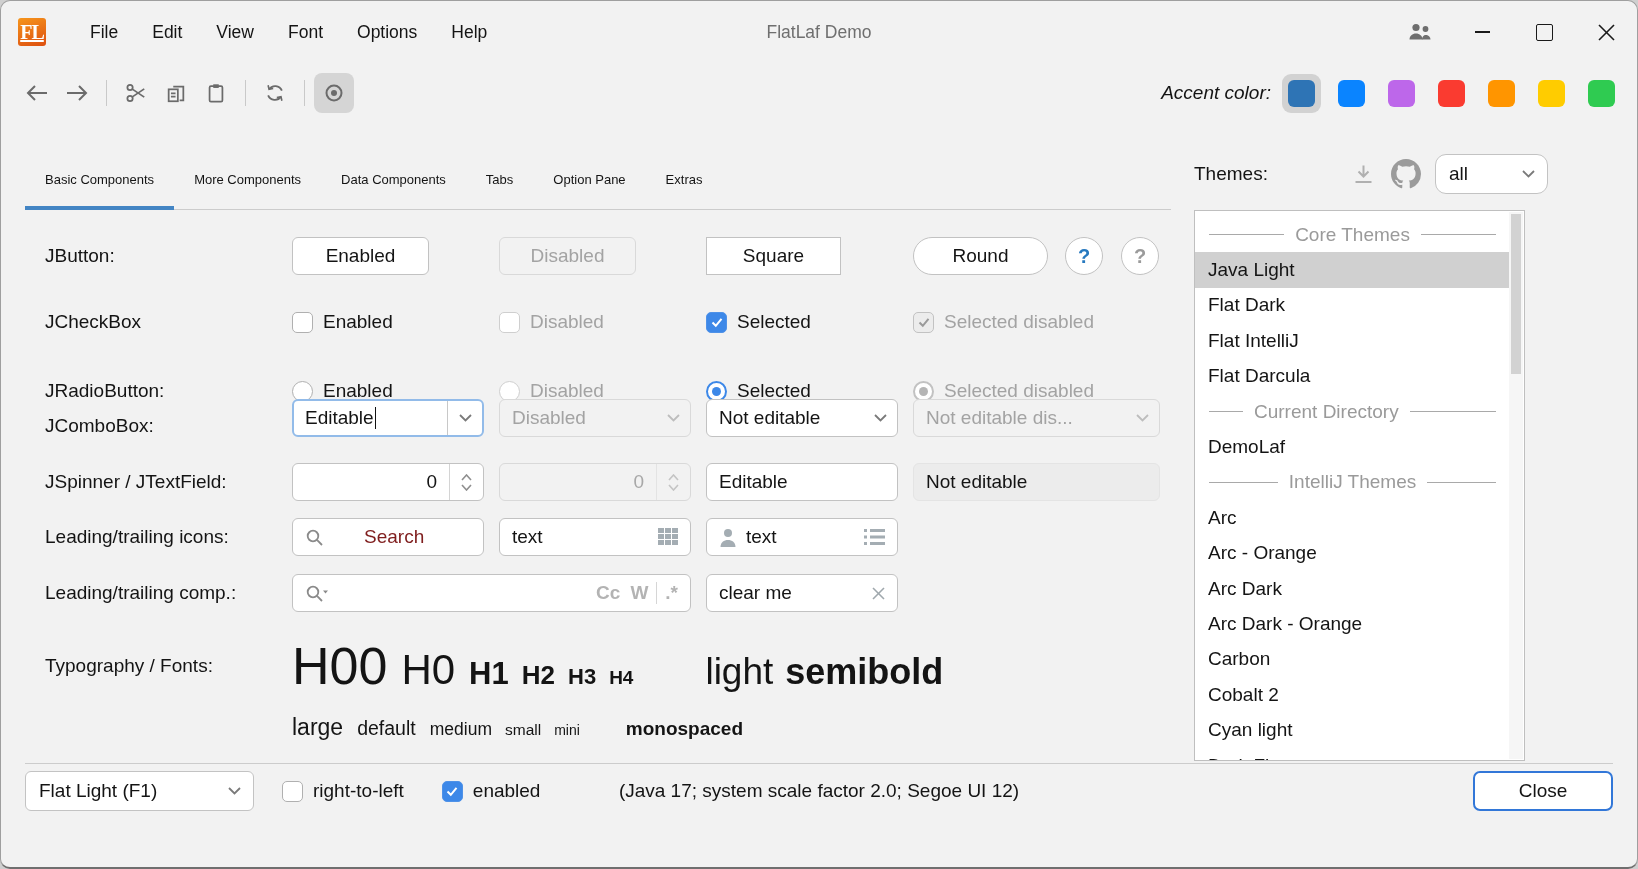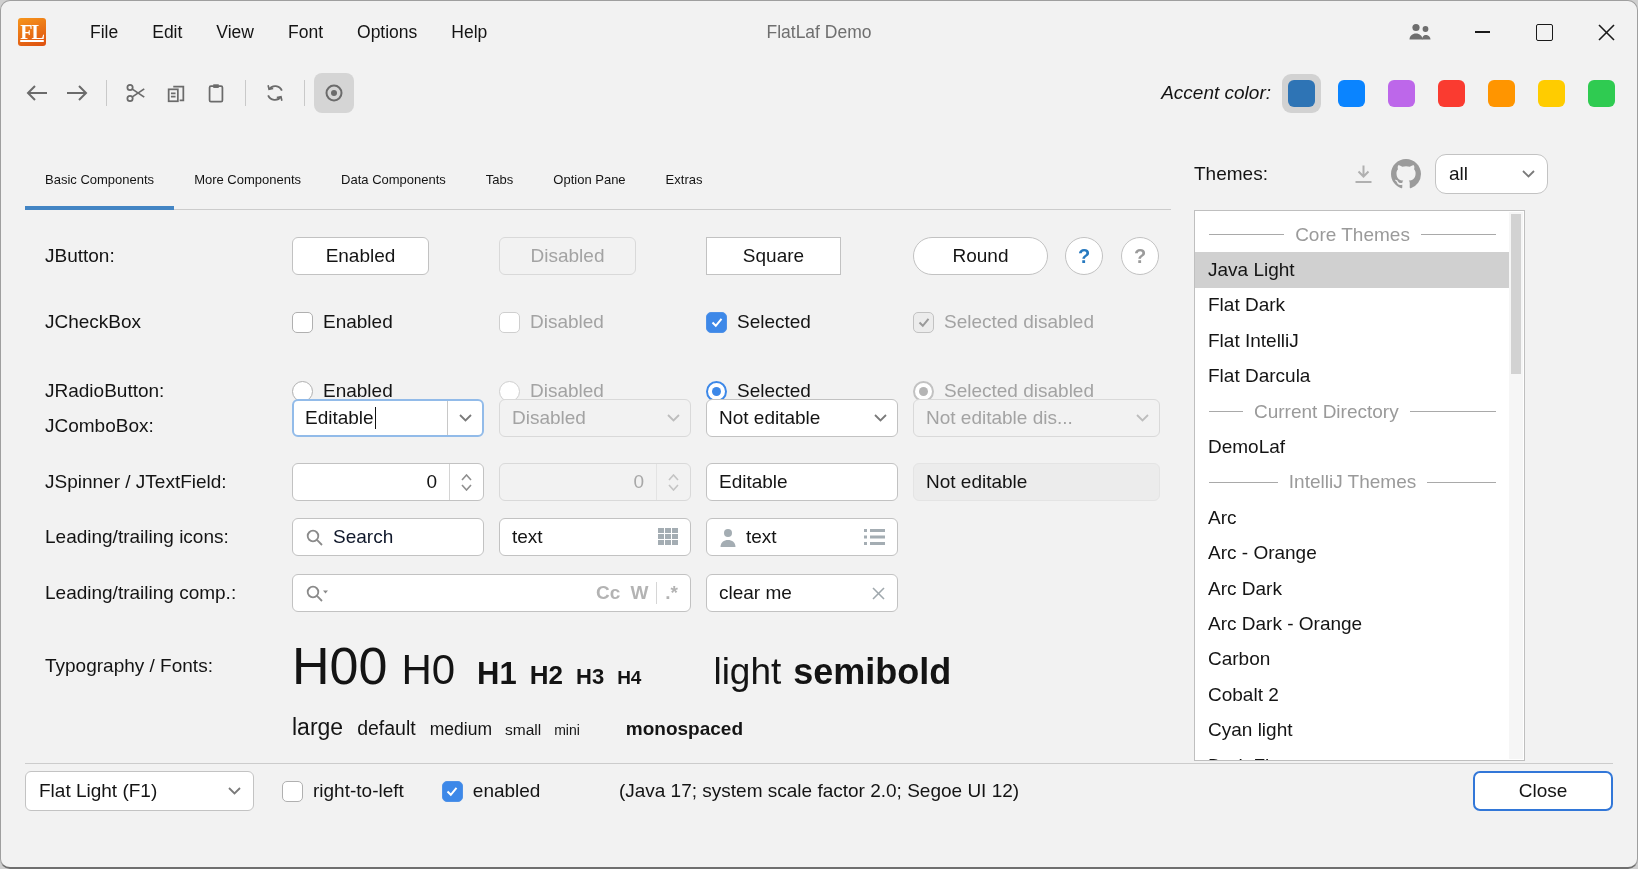--- a/index.html
+++ b/index.html
@@ -85,30 +85,30 @@
   .spinner{height:38px;box-sizing:border-box;width:192px;background:#fff;border:1px solid #c2c2c2;border-radius:6px;
            display:flex;align-items:center;}
   .spinner .val{flex:1;text-align:right;padding-right:12px;}
   .spinner .spin-btns{width:33px;align-self:stretch;border-left:1px solid #d4d4d4;display:flex;flex-direction:column;
            align-items:center;justify-content:center;gap:3px;}
   .spinner.disabled{background:#f2f2f2;border-color:#d9d9d9;color:#a8a8a8;}
   .spinner.disabled .spin-btns{border-left-color:#e3e3e3;}
   .textfield{height:38px;box-sizing:border-box;width:192px;background:#fff;border:1px solid #c2c2c2;border-radius:6px;
              display:flex;align-items:center;padding:0 12px;}
   .textfield.noneditable{background:#ececec;border-color:#e4e4e4;}
-  .placeholder{color:#0f172a;}
+  .placeholder{color:#7f1d1d;margin-left:31px;}
   .trail{margin-left:auto;display:flex;align-items:center;}
   .wide-field{width:399px;}
   .gray-glyph{color:#b3b3b3;font-weight:bold;font-size:19px;}
   .vline{width:1px;height:22px;background:#d6d6d6;margin:0 8px;}
   
   .typo-head{display:flex;align-items:baseline;}
   .t-h00{font-size:52px;font-weight:200;text-align:right;}
   .t-h0{font-size:42px;font-weight:200;margin-left:14px;}
-  .t-h1{font-size:31px;font-weight:bold;margin-left:22px;}
+  .t-h1{font-size:31px;font-weight:bold;margin-left:14px;}
   .t-h2{font-size:26px;font-weight:bold;margin-left:13px;}
   .t-h3{font-size:22px;font-weight:bold;margin-left:13px;}
   .t-h4{font-size:19px;font-weight:bold;margin-left:13px;}
   .t-light{font-size:37px;font-weight:200;margin-left:72px;}
   .t-semibold{font-size:36px;font-weight:bold;margin-left:12px;}
   .typo-sizes{display:flex;align-items:baseline;}
   .t-large{font-size:23px;}
   .t-default{font-size:19.5px;margin-left:14px;}
   .t-medium{font-size:17.5px;margin-left:14px;}
   .t-small{font-size:15.5px;margin-left:13px;}

